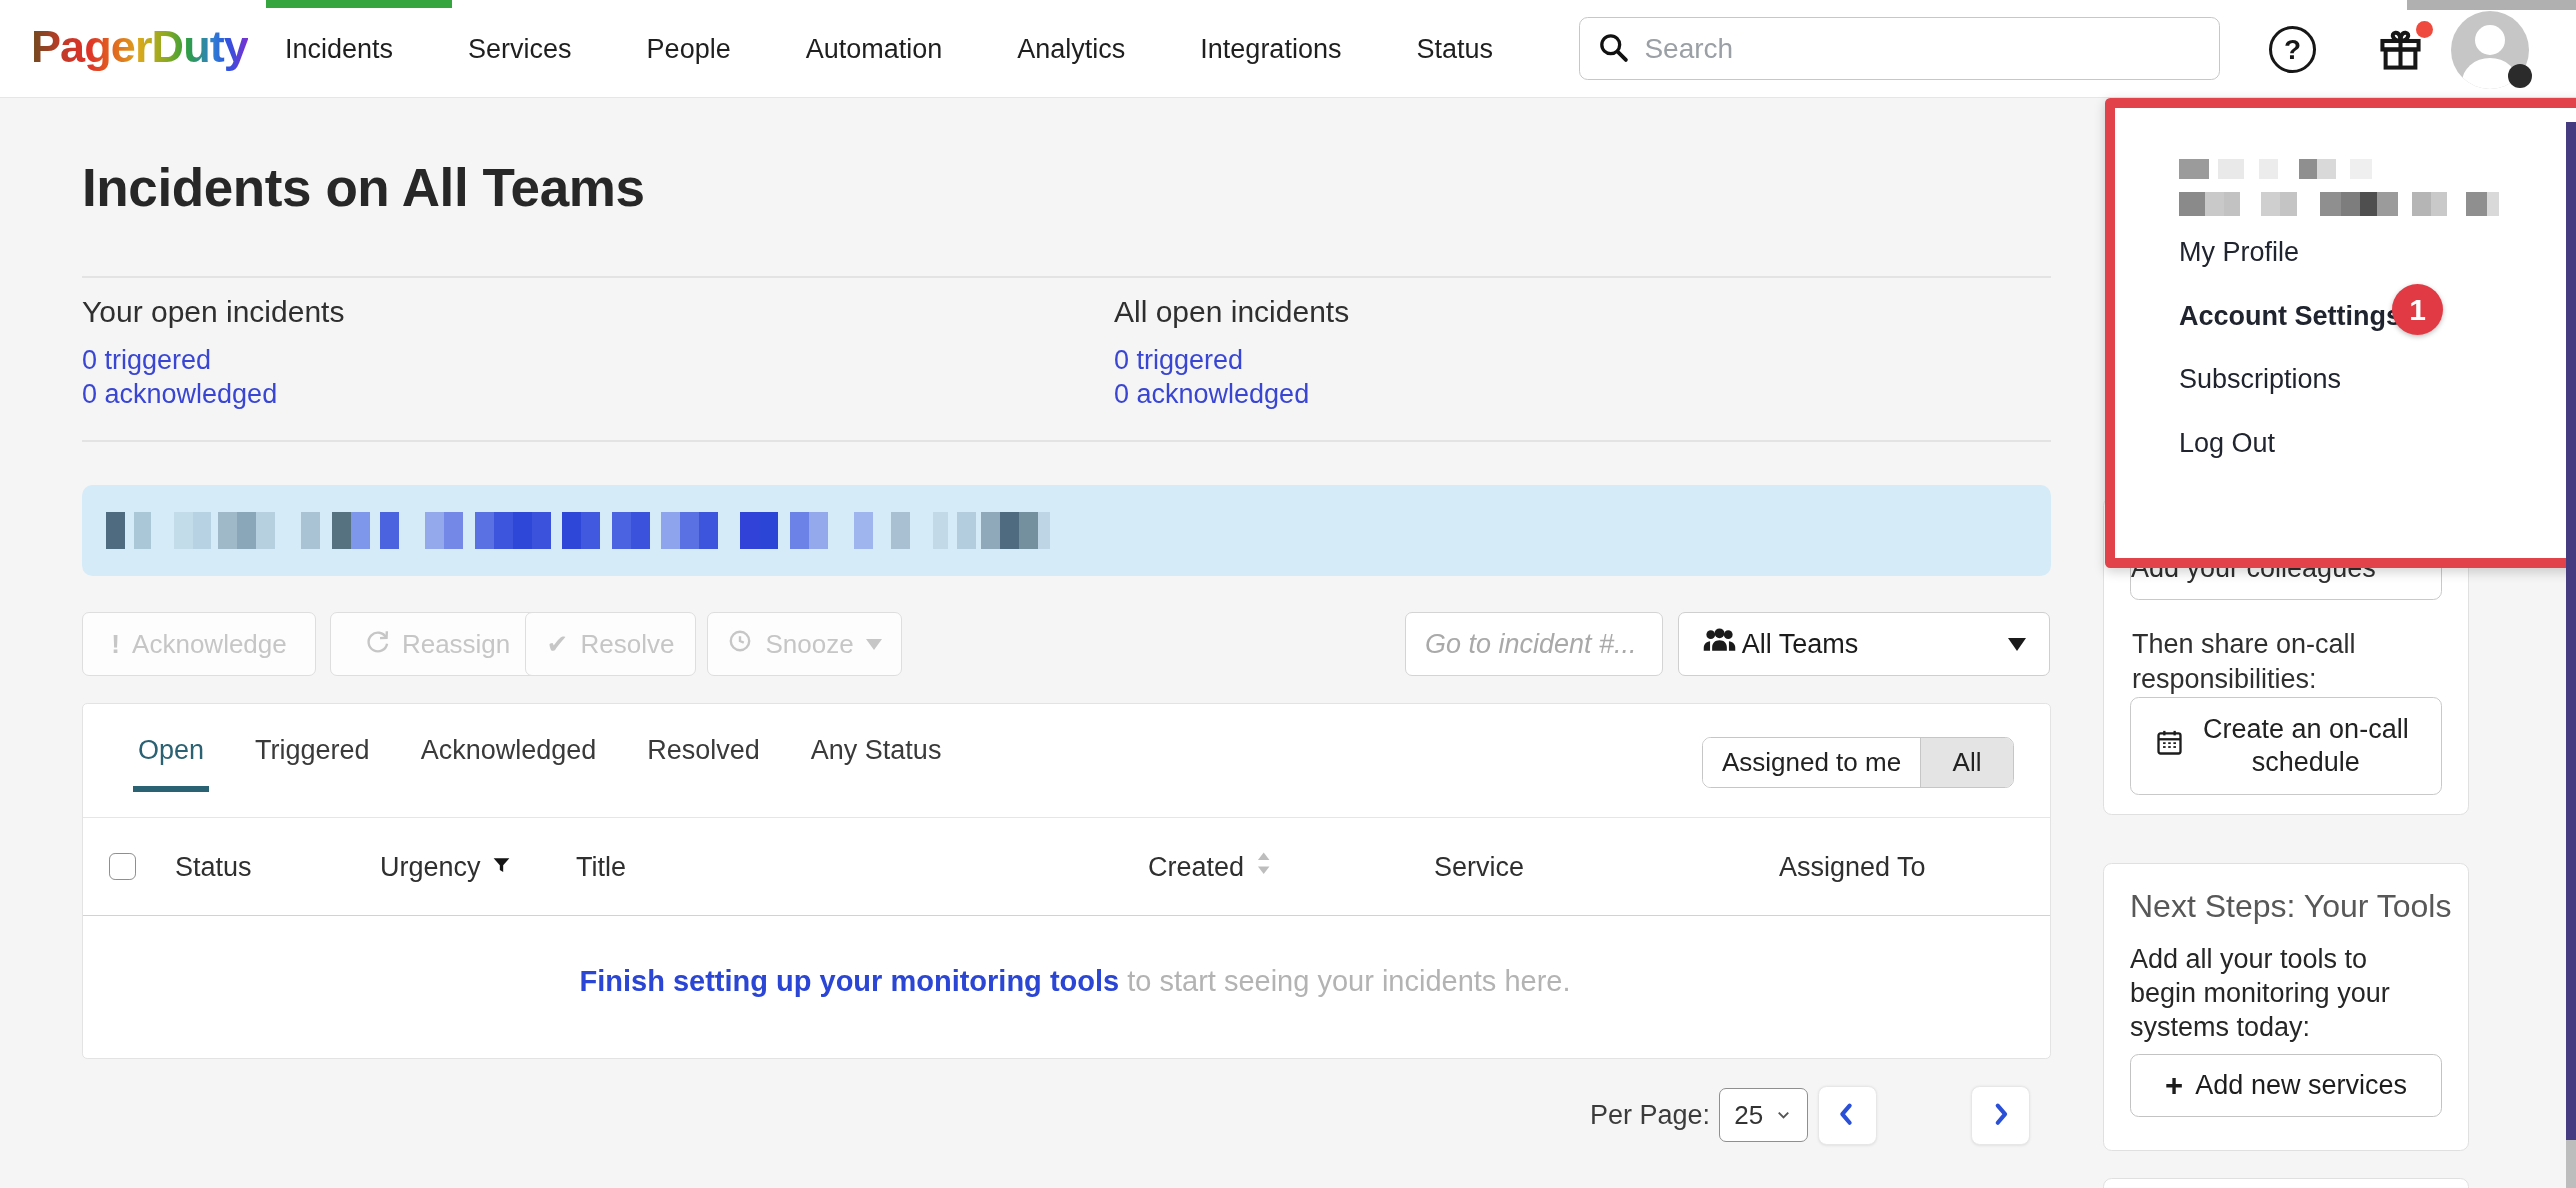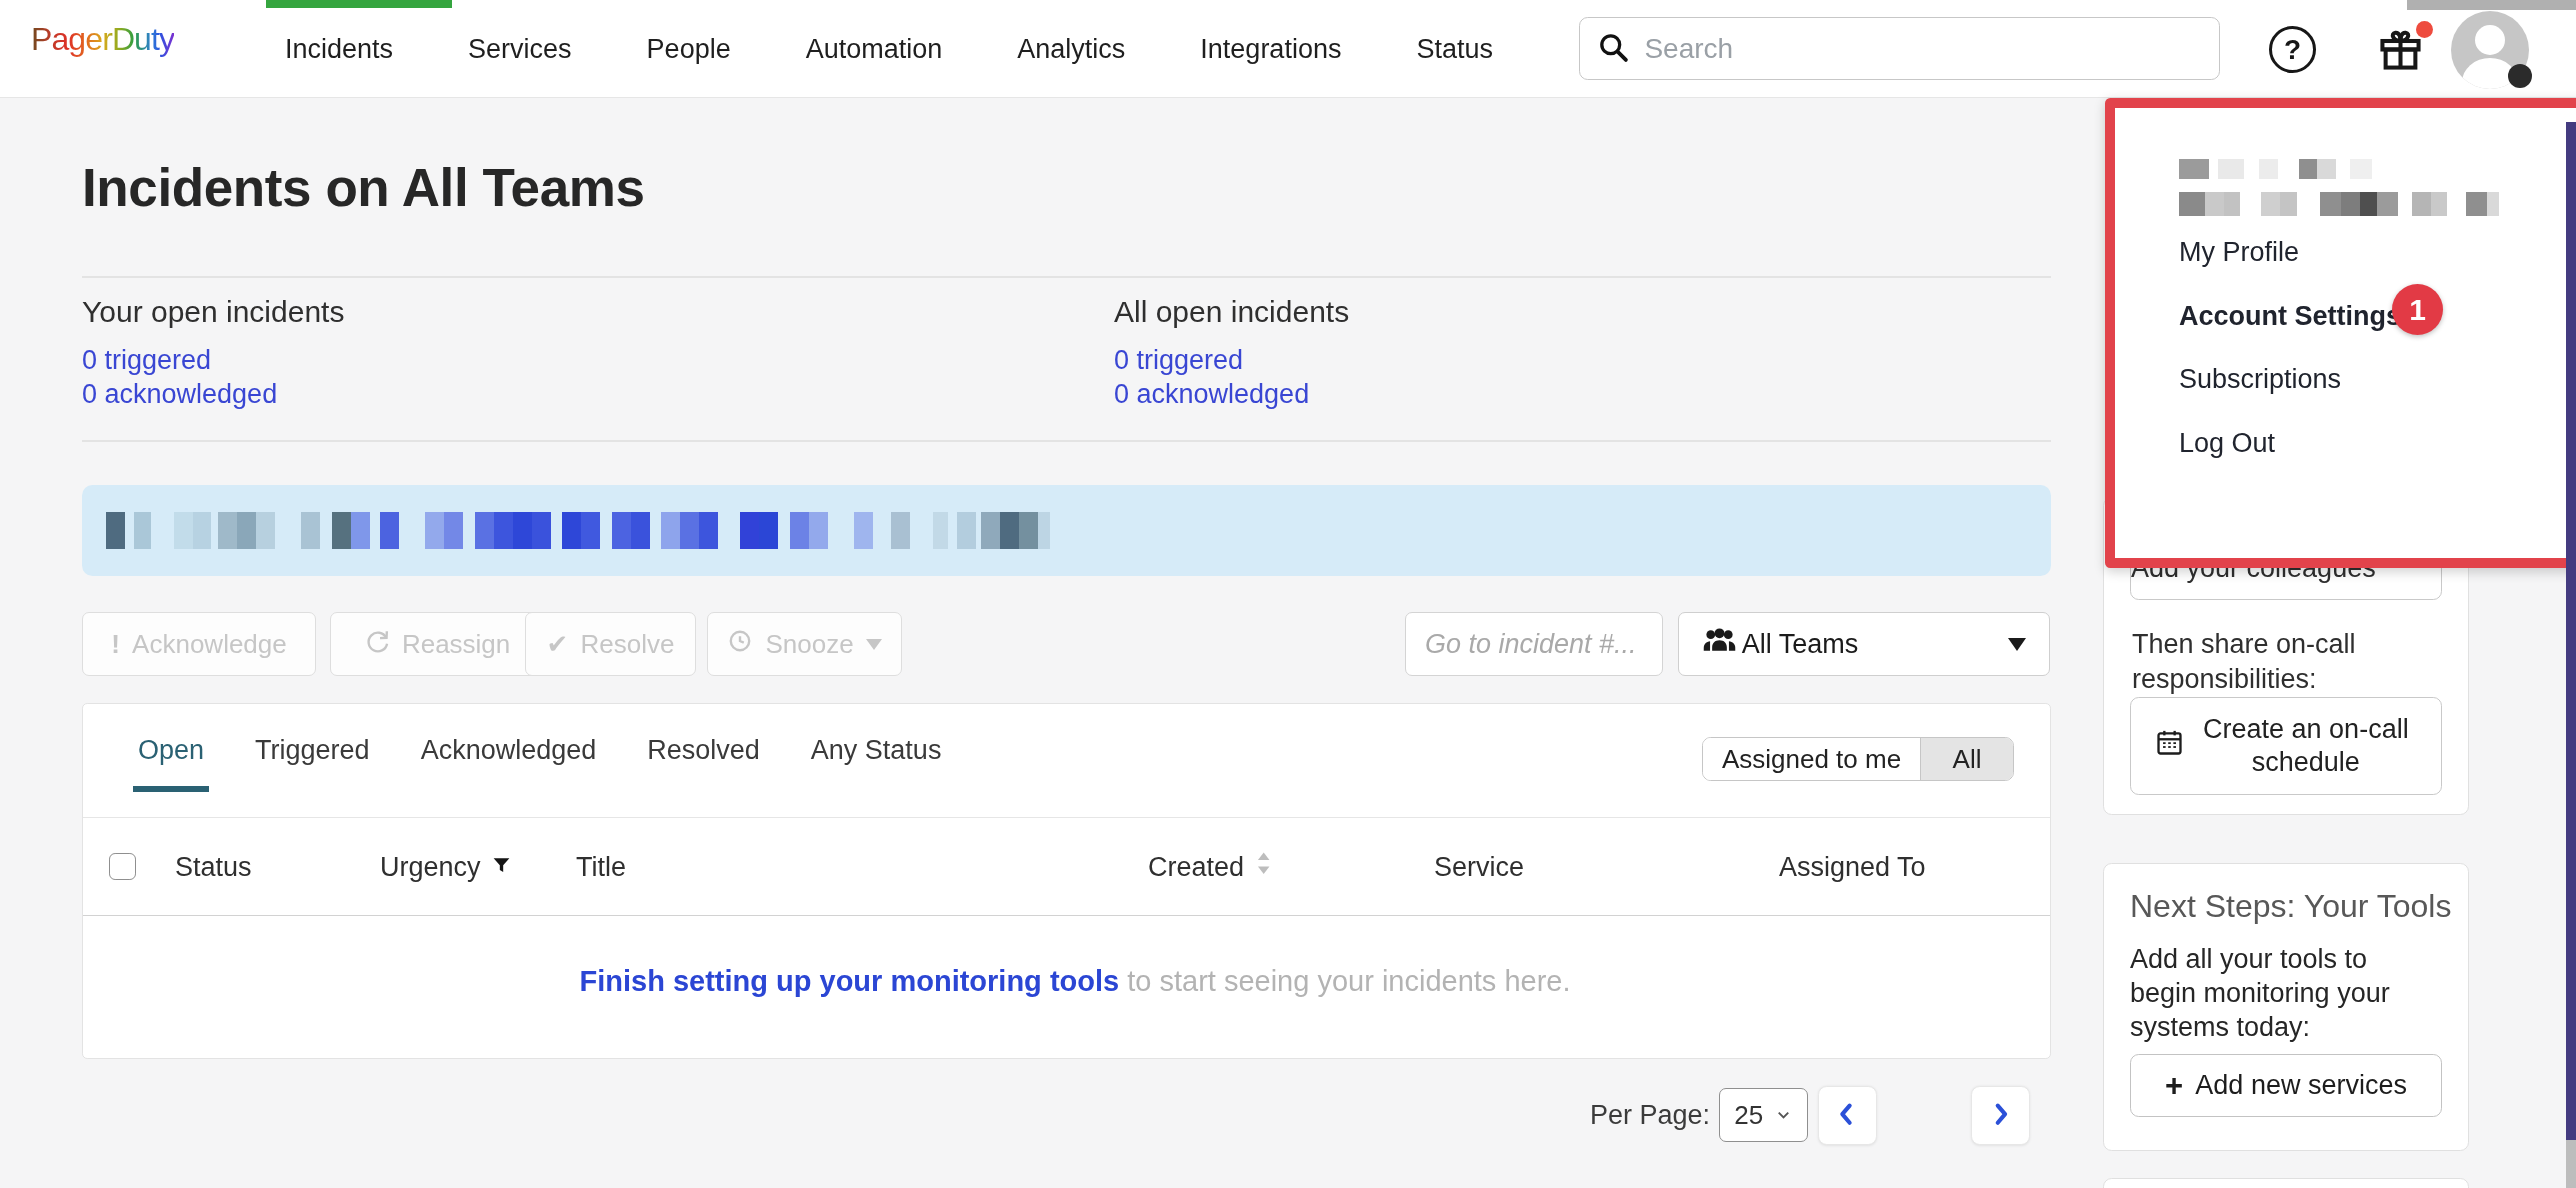--- a/index.html
+++ b/index.html
@@ -7,21 +7,21 @@
   body {
     position:relative; overflow:hidden;
     background:#f5f5f6;
     font-family:"Liberation Sans", sans-serif;
     color:#222;
   }
 
   
   #topnav { position:absolute; left:0; top:0; width:2576px; height:98px; background:#fff; border-bottom:1.7px solid #e6e6e6; z-index:4; }
   #nav-active-bar { position:absolute; left:266px; top:0; width:186px; height:7.8px; background:#35a53f; }
-  #logo { position:absolute; left:31px; top:21px; font-size:32px; font-weight:400; letter-spacing:-0.9px;
+  #logo { position:absolute; left:31px; top:21px; font-size:45px; font-weight:700; letter-spacing:-0.9px;
     background:linear-gradient(90deg,#6d4a1f 0%,#c03a28 14%,#de3128 26%,#e2661f 38%,#d9a91c 50%,#8faa20 62%,#2f9e42 72%,#2f7fd3 84%,#2b55e0 90%,#7c2fd0 100%);
     -webkit-background-clip:text; background-clip:text; color:transparent; }
   #nav-items { position:absolute; left:285px; top:0; height:98px; display:flex; align-items:center; gap:75px; }
   .nav-item { font-size:27px; color:#1f1f1f; cursor:pointer; white-space:nowrap; }
   #nav-search { position:absolute; left:1579px; top:17.4px; width:641px; height:63px; background:#fff;
     border:1.7px solid #c7c7c7; border-radius:8.7px; display:flex; align-items:center; padding:0 17.4px; gap:14px; }
   #nav-search input { border:none; outline:none; font-size:28px; width:523px; font-family:inherit; color:#333; background:transparent; }
   #nav-search input::placeholder { color:#9aa0a6; }
   #help-icon { position:absolute; left:2269px; top:26px; width:47px; height:47px; border:3.5px solid #171717; border-radius:50%;
     display:flex; align-items:center; justify-content:center; font-size:28px; font-weight:700; color:#171717; cursor:pointer; }
@@ -59,21 +59,21 @@
     background:#fff; display:flex; align-items:center; padding:0 22.7px; gap:5px; cursor:pointer; }
   #teams-filter .label { font-size:27px; color:#1b1b1b; }
   #teams-filter .caret-down { margin-left:auto; color:#1b1b1b; border-top-width:13px; border-left-width:9.6px; border-right-width:9.6px; }
 
   
   #card { position:absolute; left:82px; top:703px; width:1969px; height:356px; background:#fff; border:1.7px solid #e3e3e3; border-radius:5.2px; }
   #tabs { position:absolute; left:55px; top:31px; display:flex; gap:51px; }
   .tab { font-size:27px; color:#3a3a3a; padding-bottom:26px; position:relative; cursor:pointer; white-space:nowrap; }
   .tab.active { color:#2a6173; }
   .tab.active::after { content:""; position:absolute; left:-5.2px; right:-5.2px; bottom:0; height:6.1px; background:#2a6173; }
-  #toggle { position:absolute; left:1619px; top:33px; height:44px; display:flex; border:1.7px solid #c6c6c6; border-radius:8.7px; overflow:hidden; background:#fff; }
+  #toggle { position:absolute; left:1619px; top:33px; height:51px; display:flex; border:1.7px solid #c6c6c6; border-radius:8.7px; overflow:hidden; background:#fff; }
   #toggle .seg { display:flex; align-items:center; justify-content:center; font-size:26px; color:#222; cursor:pointer; }
   #toggle .seg-left { width:218px; background:#fff; border-right:1.7px solid #c6c6c6; }
   #toggle .seg-right { width:92px; background:#e4e4e4; }
   #tabs-divider { position:absolute; left:0; top:113px; width:100%; height:0.9px; background:#e6e6e6; }
   #thead { position:absolute; left:0; top:114px; width:100%; height:98px; border-bottom:1.7px solid #d2d2d2; }
   #thead .cb { position:absolute; left:26px; top:35px; width:27px; height:27px; border:1.7px solid #8f8f8f; border-radius:6.1px; background:#fff; cursor:pointer; }
   .th { position:absolute; top:0; height:98px; display:flex; align-items:center; gap:10.5px; font-size:27px; color:#2f2f2f; }
   #th-status { left:92px; } #th-urgency { left:297px; } #th-title { left:493px; }
   #th-created { left:1065px; } #th-service { left:1351px; } #th-assigned { left:1696px; }
   #empty-state { position:absolute; left:0; top:261px; width:100%; text-align:center; font-size:29px; }

